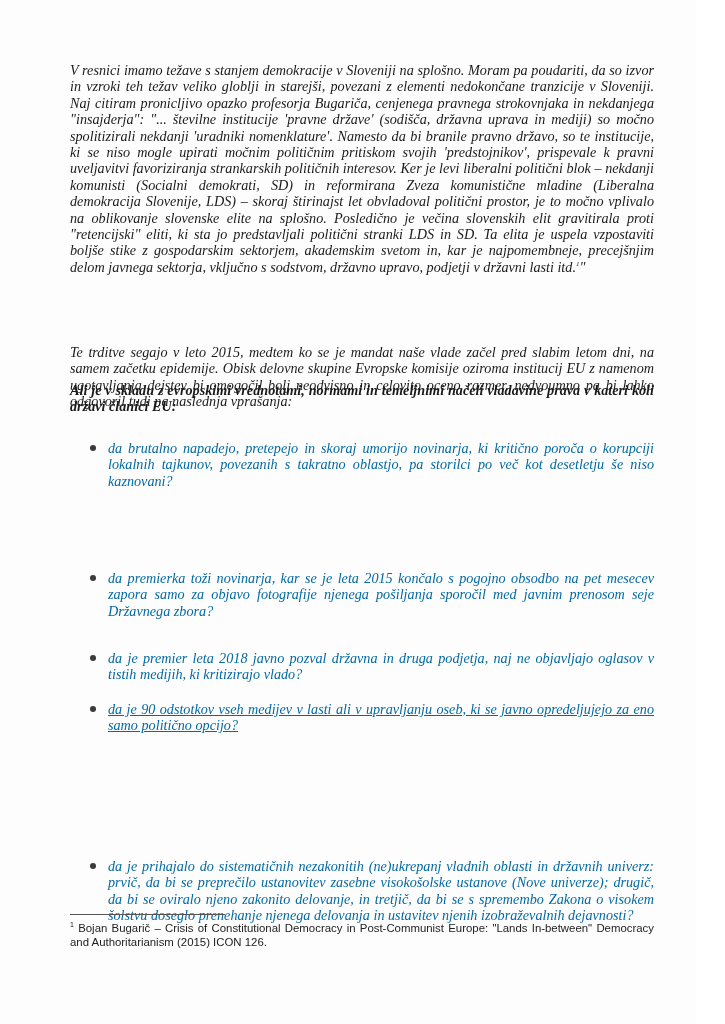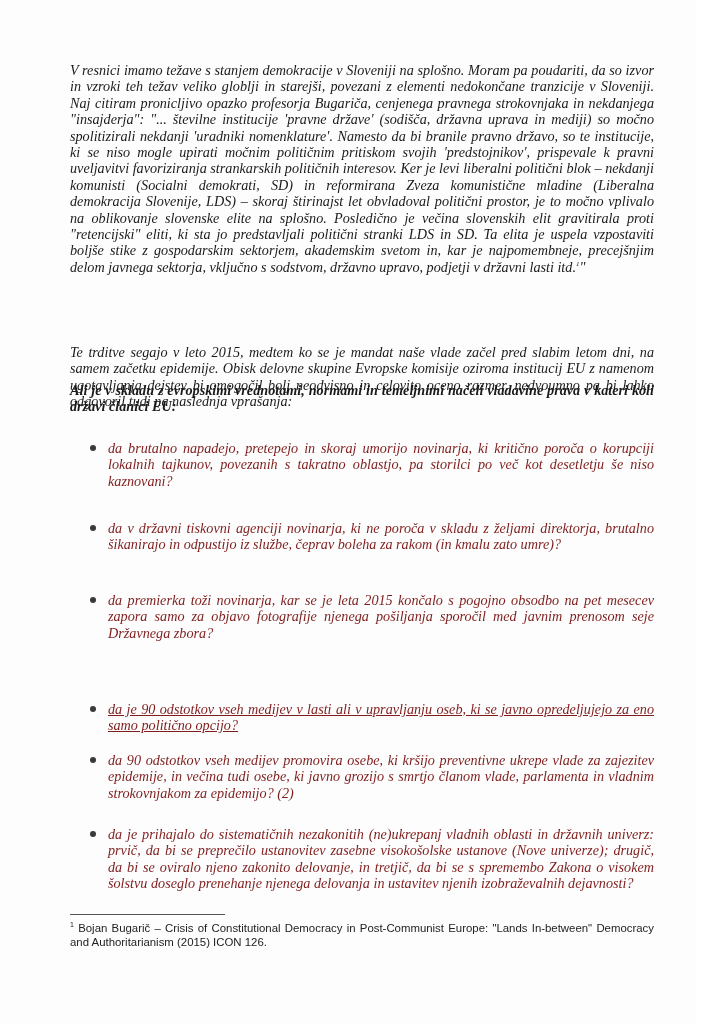--- a/index.html
+++ b/index.html
@@ -20,36 +20,36 @@
   .p { margin: 0; }
   .p-intro { top: 62px; }
   .p-2015 { top: 300px; margin-top: 44px; }
   .p-question { top: 382px; font-weight: bold; }
   .bullet-item {
     position: absolute; left: 90px; width: 564px;
     font-family: "Liberation Serif", "DejaVu Serif", serif;
     font-style: italic;
     font-size: 14.2px;
     line-height: 16.4px;
-    color: #7f1d1d;
+    color: #0369a1;
     text-align: justify;
   }
   .bullet-dot {
     position: absolute; left: 0; top: 5px;
     width: 6px; height: 6px; border-radius: 50%;
     background: #3a3a3a;
   }
   .bullet-text { margin-left: 18px; display: block; }
   .b1 { top: 440px; }
   .b2 { top: 520px; }
-  .b3 { top: 592px; }
+  .b3 { top: 570px; }
   .b4 { top: 650px; }
   .b5 { top: 701px; text-decoration: underline; }
   .b6 { top: 752px; }
-  .b7 { top: 826px; }
+  .b7 { top: 858px; }
   .footnote-rule {
     position: absolute; left: 70px; top: 914px; width: 155px; height: 1px;
     background: #555;
   }
   .footnote {
     position: absolute; left: 70px; top: 921px; width: 584px;
     font-family: "Liberation Sans", "DejaVu Sans", sans-serif;
     font-size: 11.4px; line-height: 14px; color: #222;
     text-align: justify;
   }
@@ -69,35 +69,31 @@
   </div>
 
   <div class="body-text p-question">
     <p class="p">Ali je v skladu z evropskimi vrednotami, normami in temeljnimi načeli vladavine prava v kateri koli državi članici EU:</p>
   </div>
 
   <div class="bullet-item b1">
     <span class="bullet-dot"></span>
     <span class="bullet-text">da brutalno napadejo, pretepejo in skoraj umorijo novinarja, ki kritično poroča o korupciji lokalnih tajkunov, povezanih s takratno oblastjo, pa storilci po več kot desetletju še niso kaznovani?</span>
   </div>
-  <div class="bullet-item b2">
-    <span class="bullet-dot"></span>
-    <span class="bullet-text">da v državni tiskovni agenciji novinarja, ki ne poroča v skladu z željami direktorja, brutalno šikanirajo in odpustijo iz službe, čeprav boleha za rakom (in kmalu zato umre)?</span>
-  </div>
   <div class="bullet-item b3">
     <span class="bullet-dot"></span>
     <span class="bullet-text">da premierka toži novinarja, kar se je leta 2015 končalo s pogojno obsodbo na pet mesecev zapora samo za objavo fotografije njenega pošiljanja sporočil med javnim prenosom seje Državnega zbora?</span>
   </div>
+  <div class="bullet-item b4">
+    <span class="bullet-dot"></span>
+    <span class="bullet-text">da je premier leta 2018 javno pozval državna in druga podjetja, naj ne objavljajo oglasov v tistih medijih, ki kritizirajo vlado?</span>
+  </div>
   <div class="bullet-item b5">
     <span class="bullet-dot"></span>
     <span class="bullet-text">da je 90 odstotkov vseh medijev v lasti ali v upravljanju oseb, ki se javno opredeljujejo za eno samo politično opcijo?</span>
-  </div>
-  <div class="bullet-item b6">
-    <span class="bullet-dot"></span>
-    <span class="bullet-text">da 90 odstotkov vseh medijev promovira osebe, ki kršijo preventivne ukrepe vlade za zajezitev epidemije, in večina tudi osebe, ki javno grozijo s smrtjo članom vlade, parlamenta in vladnim strokovnjakom za epidemijo? (2)</span>
   </div>
   <div class="bullet-item b7">
     <span class="bullet-dot"></span>
     <span class="bullet-text">da je prihajalo do sistematičnih nezakonitih (ne)ukrepanj vladnih oblasti in državnih univerz: prvič, da bi se preprečilo ustanovitev zasebne visokošolske ustanove (Nove univerze); drugič, da bi se oviralo njeno zakonito delovanje, in tretjič, da bi se s spremembo Zakona o visokem šolstvu doseglo prenehanje njenega delovanja in ustavitev njenih izobraževalnih dejavnosti?</span>
   </div>
 
   <div class="footnote-rule"></div>
   <div class="footnote">
     <sup>1</sup>
     <span>Bojan Bugarič – Crisis of Constitutional Democracy in Post-Communist Europe: "Lands In-between" Democracy and Authoritarianism (2015) ICON 126.</span>

